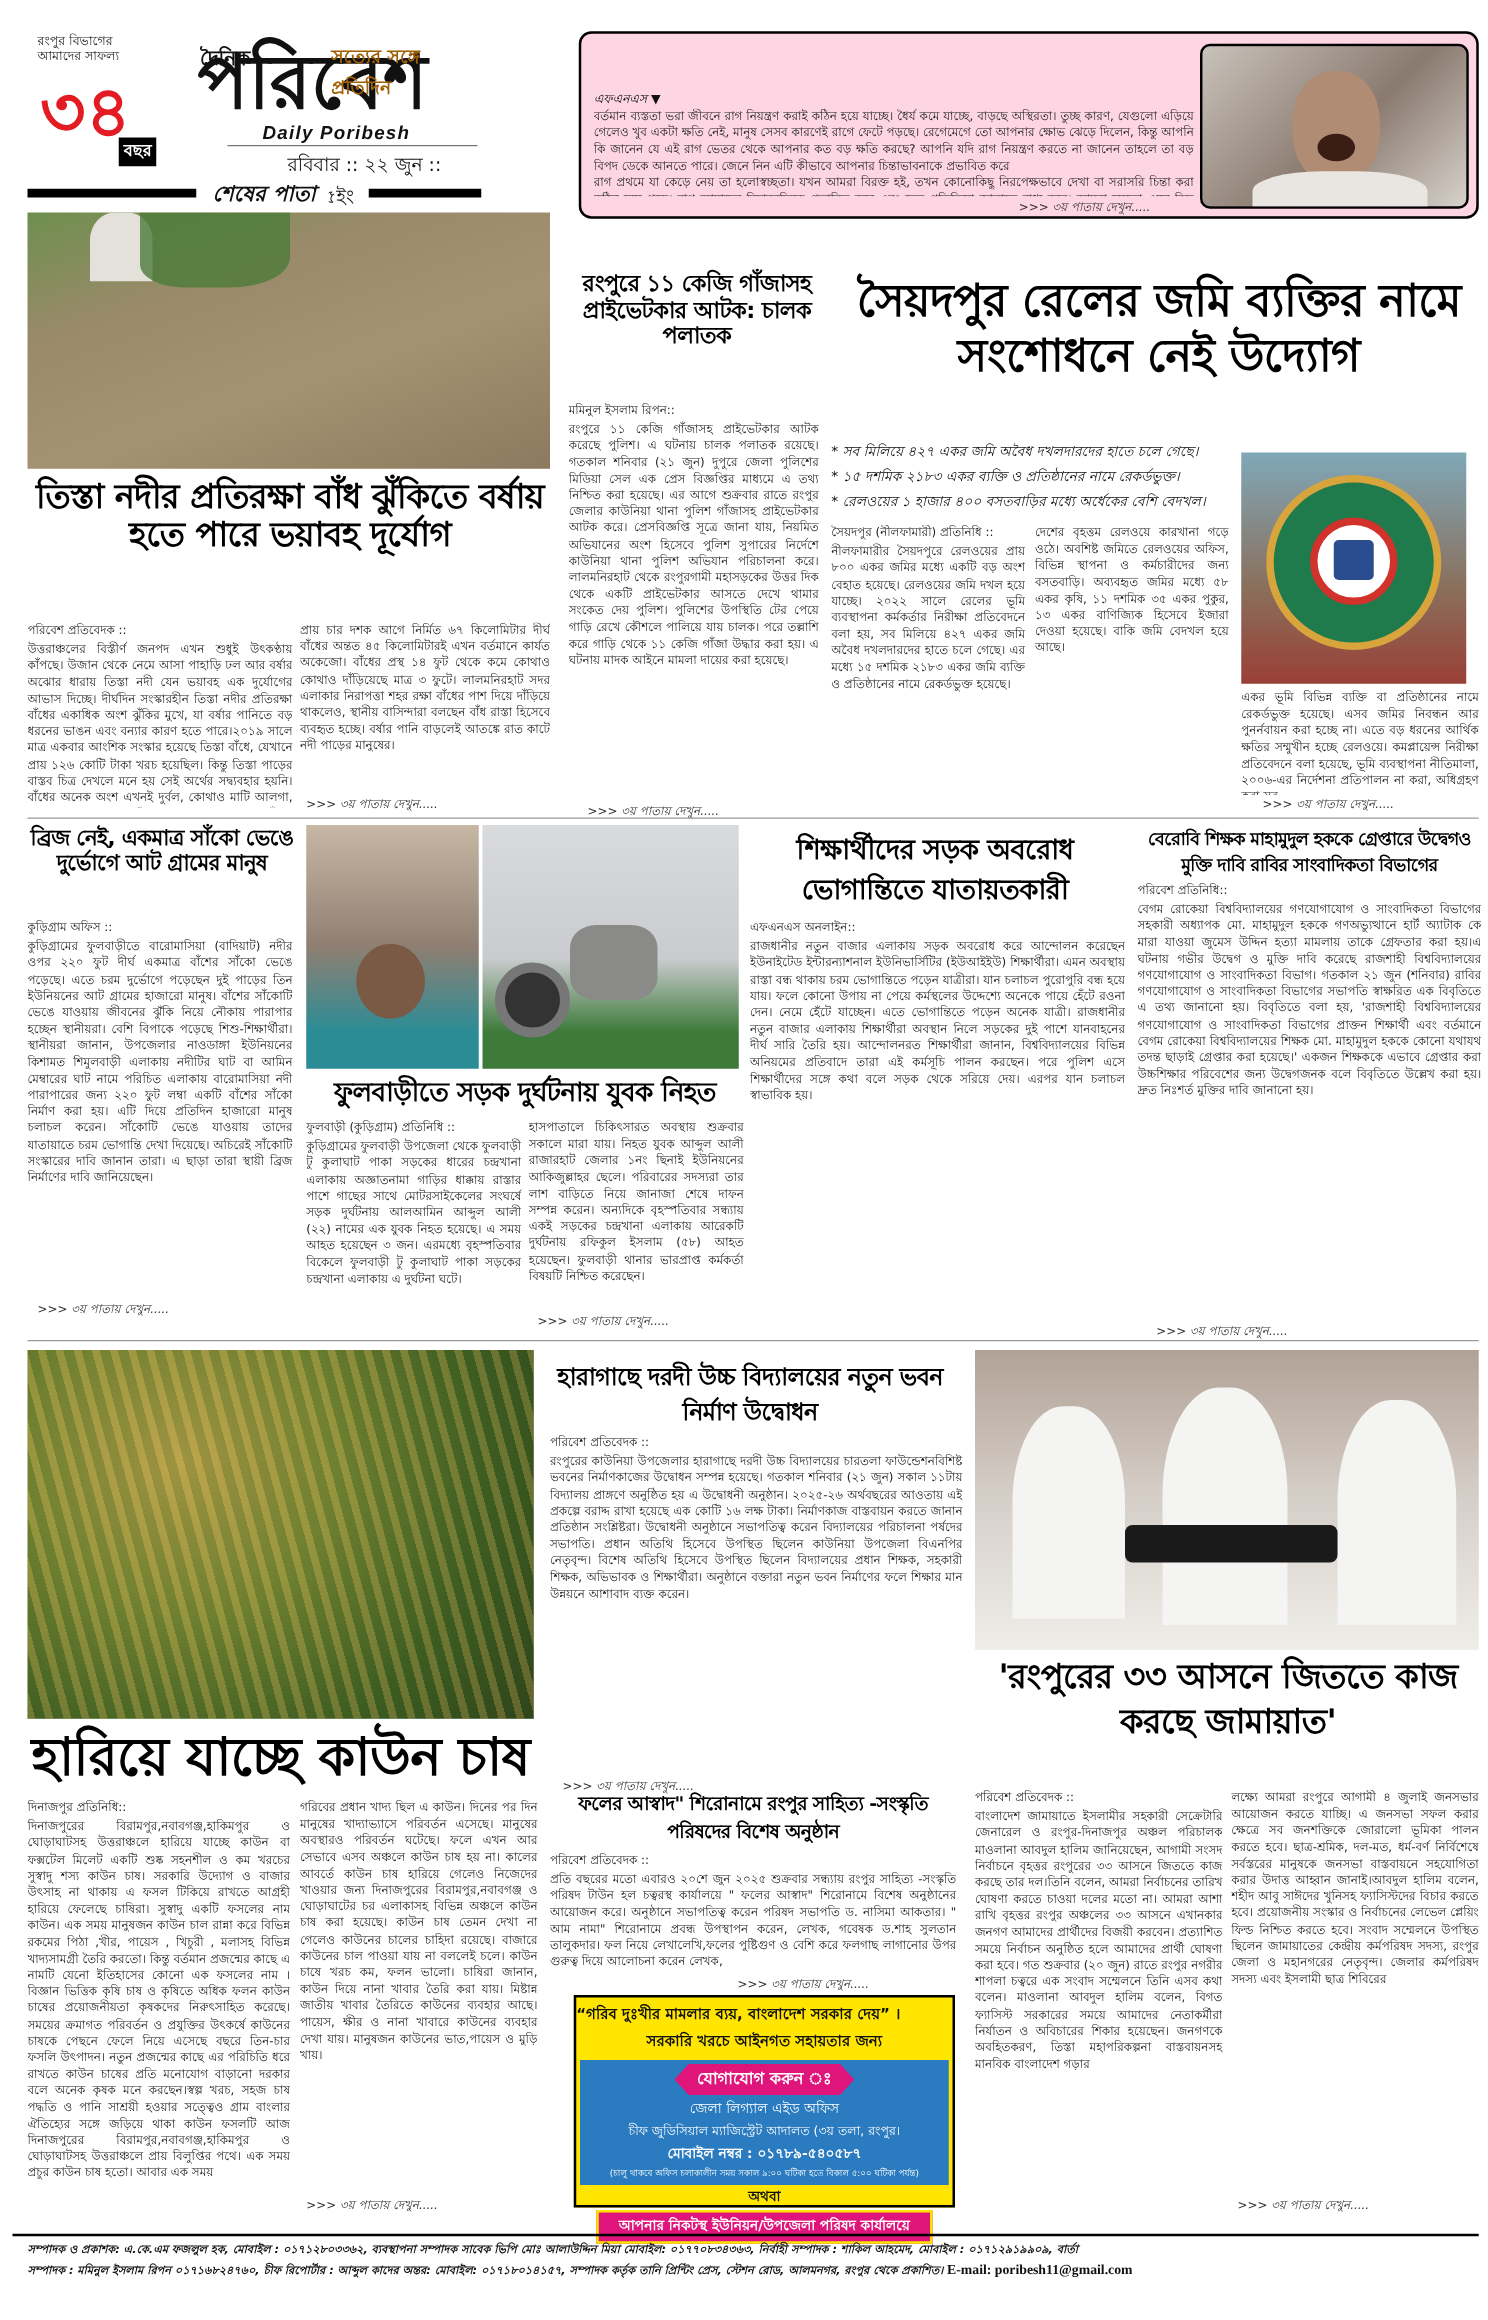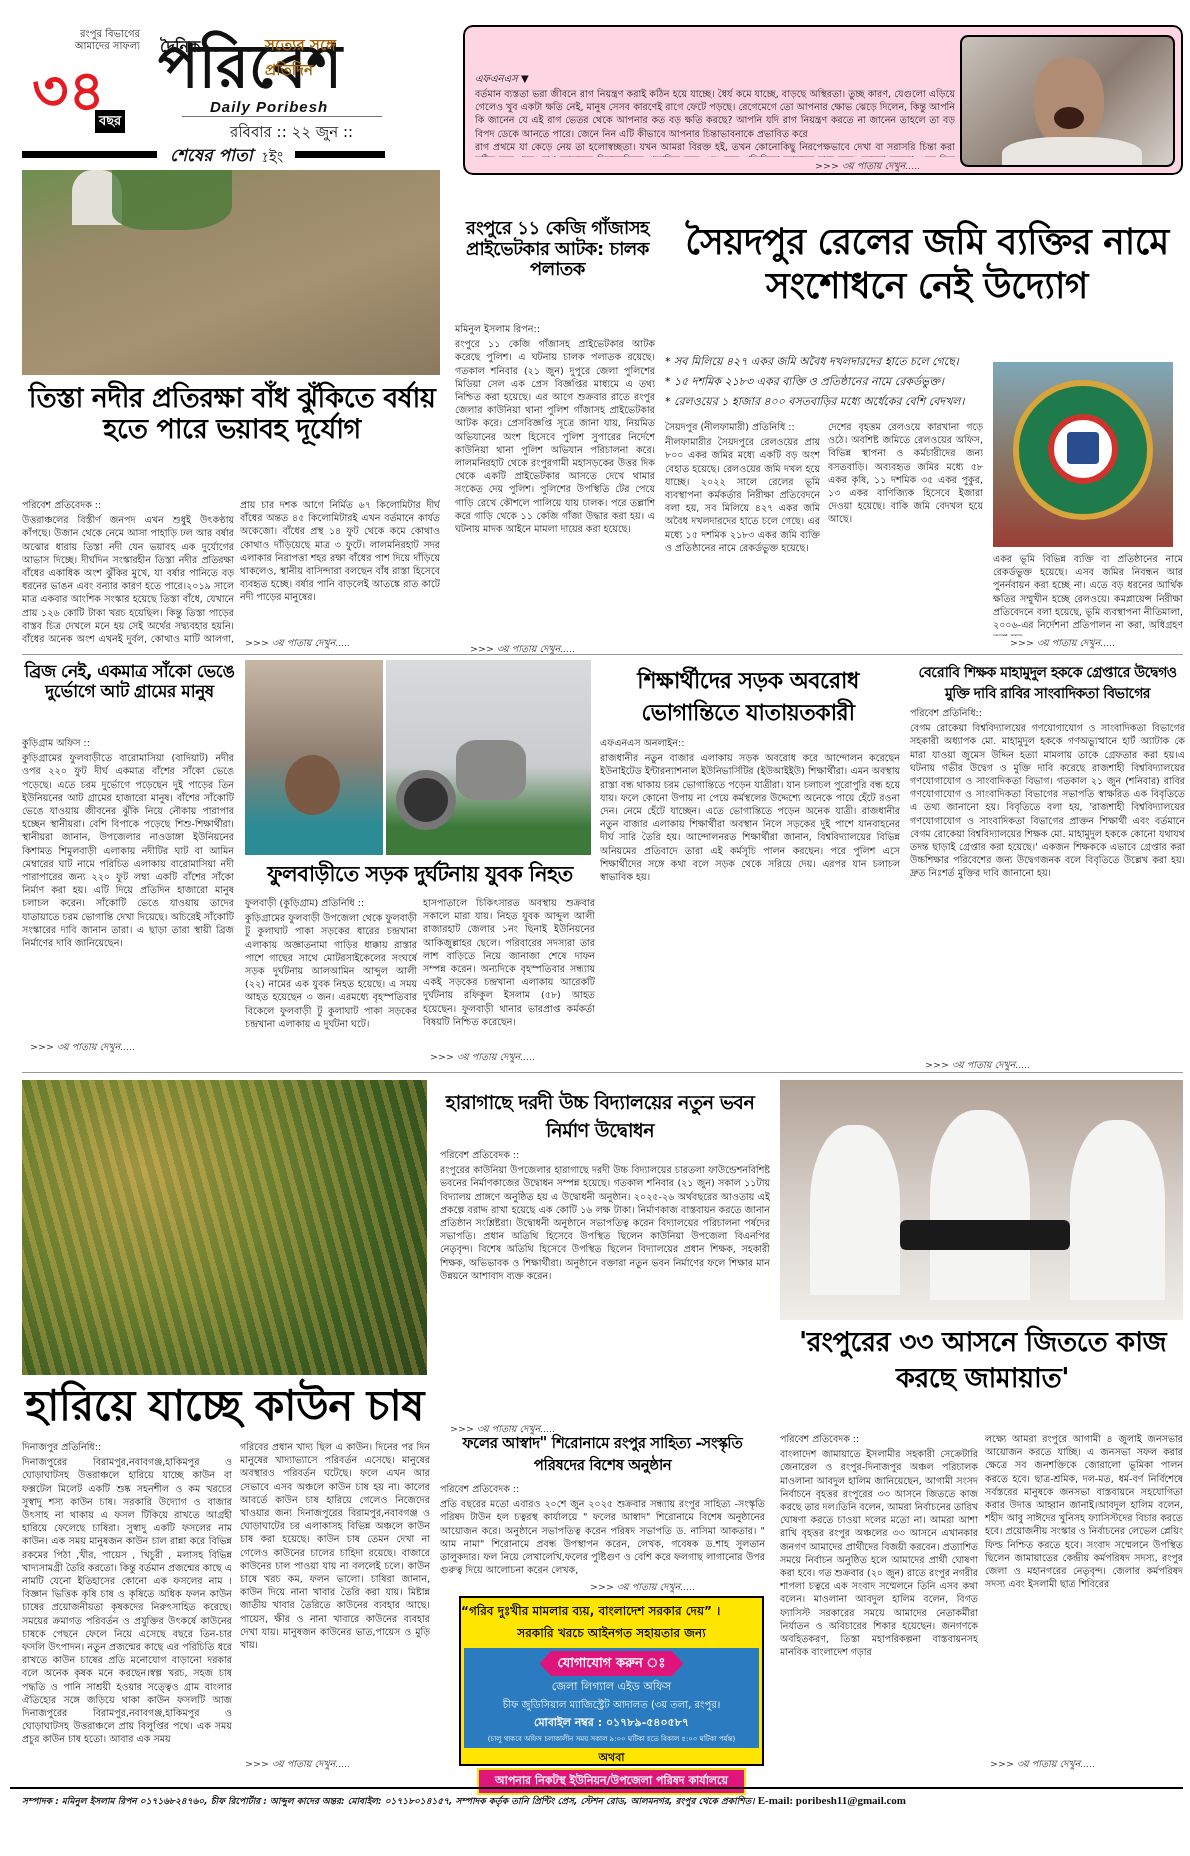--- a/index.html
+++ b/index.html
@@ -6,21 +6,21 @@
   body { width: 1190px; height: 1856px; background: #fff; font-family: "DejaVu Sans", sans-serif; color: #111; position: relative; overflow: hidden; }
   .abs { position: absolute; }
   .body-text { font-size: 9.5px; line-height: 13.2px; text-align: justify; color: #222; overflow: hidden; }
   .headline { font-family: "DejaVu Sans", sans-serif; font-weight: bold; color: #000; text-align: center; line-height: 1.15; letter-spacing: -0.5px; }
   .byline { font-size: 9.5px; color: #222; margin-bottom: 2px; }
   .cont { font-size: 9.5px; font-style: italic; color: #333; }
   .photo { background: #888; overflow: hidden; }
   .rule { background: #000; }
 
   
-  .years-tag { font-size: 10px; text-align: right; line-height: 12px; color: #222; }
+  .years-tag { font-size: 10px; text-align: left; line-height: 12px; color: #222; }
   .years-num { font-size: 56px; font-weight: bold; color: #e31b23; line-height: 1; font-family: "DejaVu Serif", serif; }
   .years-box { background: #000; color: #fff; font-size: 13px; font-weight: bold; padding: 1px 4px; }
   .brand-main { font-size: 60px; font-weight: bold; line-height: 1; font-family: "DejaVu Serif", serif; }
   .brand-pre { font-size: 16px; font-weight: bold; }
   .brand-en { font-family: "Liberation Sans", sans-serif; font-style: italic; font-weight: bold; font-size: 15px; letter-spacing: 1px; }
   .slogan { color: #a16207; font-size: 15px; font-weight: bold; }
   .date { font-size: 15px; }
   .page-tag { font-size: 17px; font-style: italic; font-weight: bold; background: #fff; padding: 0 10px; }
 
   
@@ -212,17 +212,18 @@
     <div style="font-size:10px;">চীফ জুডিসিয়াল ম্যাজিস্ট্রেট আদালত (৩য় তলা, রংপুর।</div>
     <div style="font-size:11px;font-weight:bold;">মোবাইল নম্বর : ০১৭৮৯-৫৪০৫৮৭</div>
     <div style="font-size:7px;">(চালু থাকবে অফিস চলাকালীন সময় সকাল ৯:০০ ঘটিকা হতে বিকাল ৫:০০ ঘটিকা পর্যন্ত)</div>
   </div>
   <div style="text-align:center;font-weight:bold;font-size:11px;margin-top:1px;">অথবা</div>
   <div class="ad-bottom" style="margin:0 16px;font-size:11px;padding:2px;">আপনার নিকটস্থ ইউনিয়ন/উপজেলা পরিষদ কার্যালয়ে</div>
 </div>
 
 <div class="abs rule" style="left:10px;top:1787px;width:1173px;height:2px;"></div>
 <div class="abs footer" style="left:22px;top:1792px;width:1165px;">
+  <div style="white-space:nowrap;overflow:hidden;font-size:9px;">সম্পাদক ও প্রকাশক: এ.কে.এম ফজলুল হক, মোবাইল : ০১৭১২৮০৩৩৬২, ব্যবস্থাপনা সম্পাদক সাবেক ভিপি মোঃ আলাউদ্দিন মিয়া মোবাইল: ০১৭৭০৮৩৪৩৬৩, নির্বাহী সম্পাদক : শাকিল আহমেদ, মোবাইল : ০১৭১২৯১৯৯০৯, বার্তা</div>
   <div style="white-space:nowrap;overflow:hidden;font-size:9px;">
     <span>সম্পাদক : মমিনুল ইসলাম রিপন ০১৭১৬৮২৪৭৬০, চীফ রিপোর্টার : আব্দুল কাদের অন্তর: মোবাইল: ০১৭১৮০১৪১৫৭, সম্পাদক কর্তৃক তানি প্রিন্টিং প্রেস, স্টেশন রোড, আলমনগর, রংপুর থেকে প্রকাশিত।</span>
     <span class="email" style="font-size:11px;">E-mail: poribesh11@gmail.com</span>
   </div>
 </div>
 
 </body></html>

